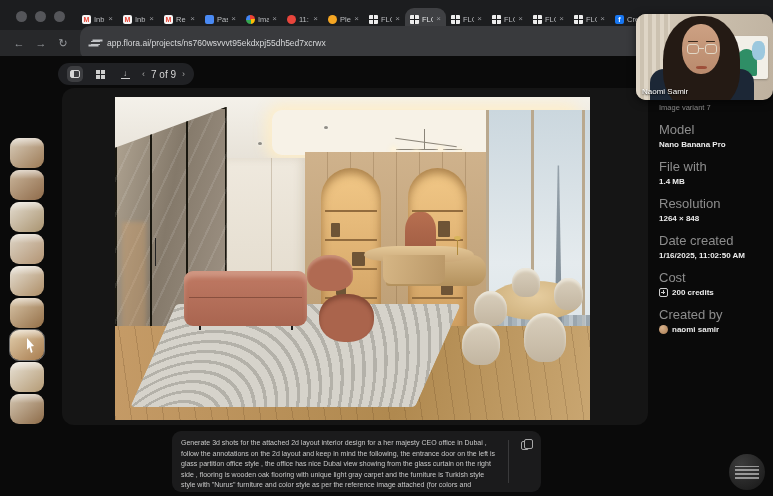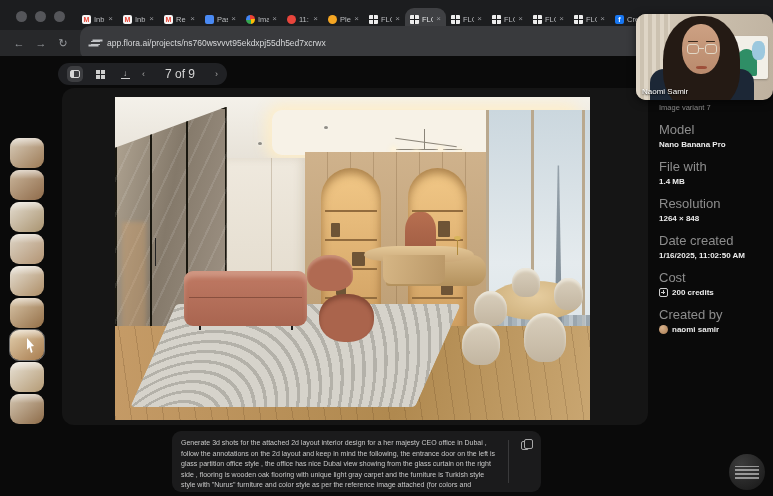--- a/index.html
+++ b/index.html
@@ -39,21 +39,21 @@
   #content{position:absolute;top:56px;left:0;right:0;bottom:0;background:#0a0a0a;}
 
   #toolbar{position:absolute;left:58px;top:7px;height:22px;background:#202124;border-radius:11px;display:flex;align-items:center;gap:9px;padding:0 9px;color:#cfcfcf;}
   .tb-btn{display:flex;align-items:center;justify-content:center;width:16px;height:16px;border-radius:5px;}
   .tb-btn.on{background:#3d3e41;}
   .ic-sidebar{width:10px;height:8px;border:1px solid #d6d6d6;border-radius:2px;position:relative;}
   .ic-sidebar::before{content:'';position:absolute;left:0;top:0;bottom:0;width:3px;background:#d6d6d6;}
   .ic-grid{width:9px;height:9px;background-image:linear-gradient(#cfcfcf,#cfcfcf),linear-gradient(#cfcfcf,#cfcfcf),linear-gradient(#cfcfcf,#cfcfcf),linear-gradient(#cfcfcf,#cfcfcf);background-size:4px 4px;background-position:0 0,5px 0,0 5px,5px 5px;background-repeat:no-repeat;}
   .ic-download{width:9px;height:9px;position:relative;color:#cfcfcf;font-size:8px;line-height:7px;text-align:center;border-bottom:1px solid #cfcfcf;}
   .ic-download::before{content:'↓';}
-  .pager{display:flex;align-items:center;gap:20px;font-size:12px;color:#d6d6d6;}
+  .pager{display:flex;align-items:center;gap:6px;font-size:10px;color:#d6d6d6;}
   .chev{color:#a8a8a8;font-size:9px;}
   .chev-l::before{content:'‹';}
   .chev-r::before{content:'›';}
 
   
   #thumbrail{position:absolute;left:10px;top:82px;width:36px;display:flex;flex-direction:column;gap:2px;}
   .thumb{width:34px;height:30px;border-radius:9px;position:relative;overflow:hidden;flex:none;}
   .thumb::after{content:'';position:absolute;left:0;right:0;top:0;height:9px;background:linear-gradient(rgba(255,255,255,.55),rgba(255,255,255,0));}
   .thumb.active{outline:1px solid rgba(255,255,255,.4);}
   #cursor{position:absolute;left:27px;top:338px;width:10px;height:15px;background:#fff;clip-path:polygon(0 0,0 78%,24% 62%,40% 100%,56% 93%,40% 56%,70% 53%);filter:drop-shadow(0 1px 1px rgba(0,0,0,.8));z-index:40;}

